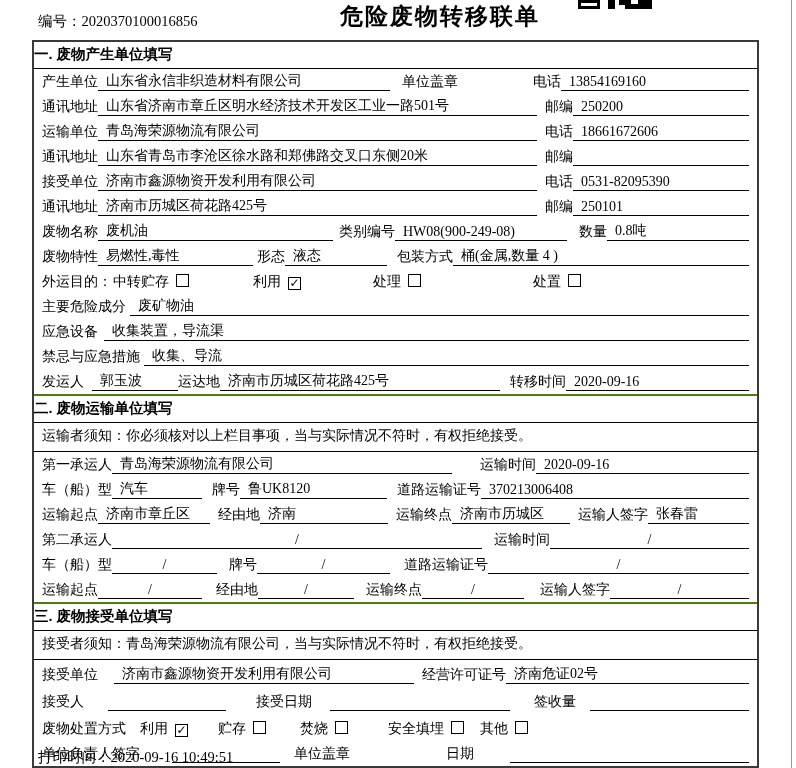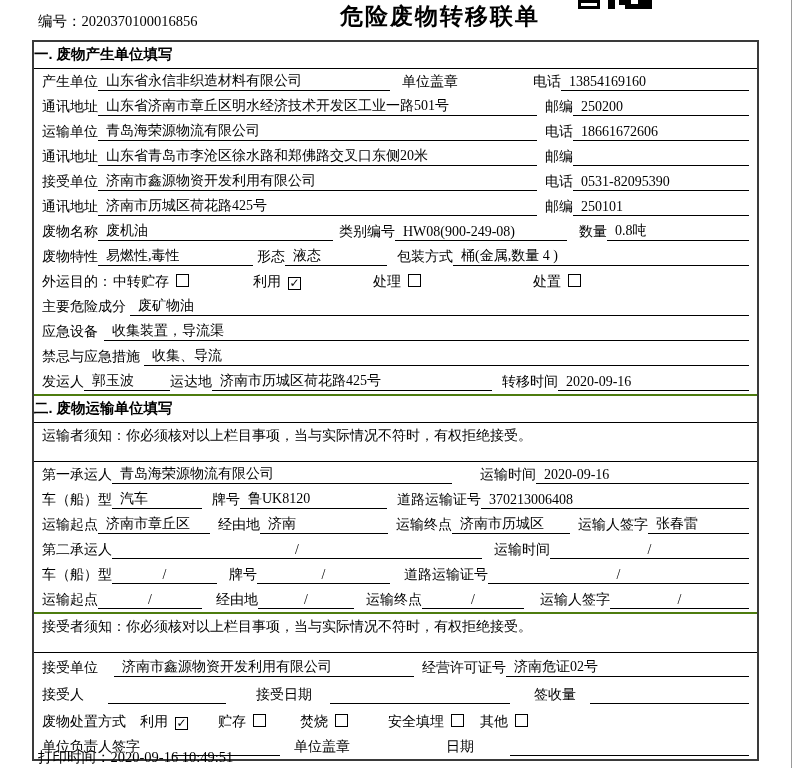--- a/index.html
+++ b/index.html
@@ -29,21 +29,21 @@
 
   
   .formbox { position:absolute; left:32px; top:40px; width:723px; border:2px solid #3a3a3a; background:#fff; box-sizing:content-box; }
   .sec { }
   .sec + .sec { border-top:2px solid #4d7c0f; }
   .sec-head {
     font-family:"Liberation Sans","DejaVu Sans",sans-serif;
     font-weight:bold; font-size:14.5px;
     padding:3px 0 4px; border-bottom:1px solid #000;
   }
-  .notice { padding:4px 8px 16px; border-bottom:1px solid #000; }
+  .notice { padding:4px 8px 6px; border-bottom:1px solid #000; }
 
   .row { display:flex; align-items:flex-end; height:25px; padding:0 8px 3px; box-sizing:border-box; }
   .row.tall { height:27px; }
   .lbl { white-space:nowrap; flex:none; }
   .u { border-bottom:1px solid #000; white-space:nowrap; padding:0 8px; flex:none; box-sizing:border-box; overflow:hidden; min-height:17px; }
   .grow { flex:1 1 auto; }
   .ctr { text-align:center; }
 
   .opt { white-space:nowrap; flex:none; }
   .cb {
@@ -154,21 +154,21 @@
         <span class="u grow" style="margin-left:6px">收集装置，导流渠</span>
       </div>
 
       <div class="row">
         <span class="lbl">禁忌与应急措施</span>
         <span class="u grow" style="margin-left:4px">收集、导流</span>
       </div>
 
       <div class="row">
         <span class="lbl">发运人</span>
-        <span class="u" style="width:86px;margin-left:0">郭玉波</span>
+        <span class="u" style="width:86px;margin-left:8px">郭玉波</span>
         <span class="lbl" style="">运达地</span>
         <span class="u" style="width:280px">济南市历城区荷花路425号</span>
         <span class="lbl" style="margin-left:10px">转移时间</span>
         <span class="u grow">2020-09-16</span>
       </div>
     </div>
 
     <div class="sec">
       <div class="sec-head">二. 废物运输单位填写</div>
       <div class="notice">运输者须知：你必须核对以上栏目事项，当与实际情况不符时，有权拒绝接受。</div>
@@ -222,21 +222,22 @@
         <span class="lbl" style="margin-left:14px">经由地</span>
         <span class="u ctr" style="width:96px">/</span>
         <span class="lbl" style="margin-left:12px">运输终点</span>
         <span class="u ctr" style="width:102px">/</span>
         <span class="lbl" style="margin-left:16px">运输人签字</span>
         <span class="u grow ctr">/</span>
       </div>
     </div>
 
     <div class="sec">
-      <div class="notice">接受者须知：你必须核对以上栏目事项，当与实际情况不符时，有权拒绝接受。</div>
+      <div class="sec-head">三. 废物接受单位填写</div>
+      <div class="notice">接受者须知：青岛海荣源物流有限公司，当与实际情况不符时，有权拒绝接受。</div>
 
       <div class="row tall">
         <span class="lbl">接受单位</span>
         <span class="u" style="width:300px;margin-left:16px">济南市鑫源物资开发利用有限公司</span>
         <span class="lbl" style="margin-left:8px">经营许可证号</span>
         <span class="u grow">济南危证02号</span>
       </div>
 
       <div class="row tall">
         <span class="lbl">接受人</span>

